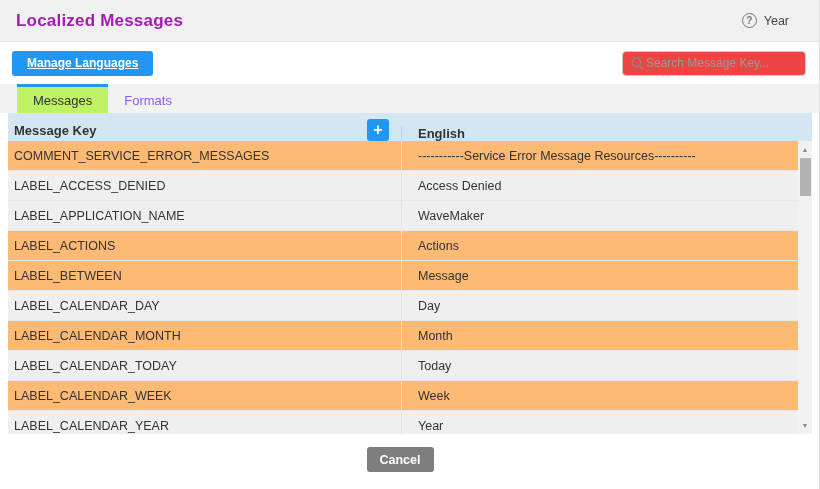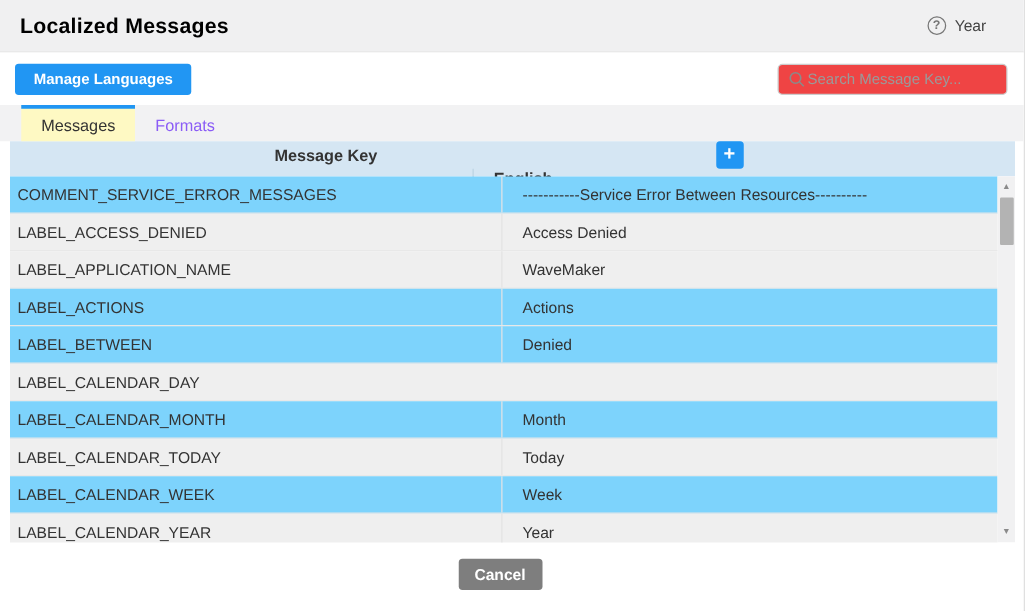--- a/index.html
+++ b/index.html
@@ -13,39 +13,39 @@
     position: relative;
     color: #333;
   }
   
   .dlg-header {
     height: 42px; background: #f0f0f1;
     display: flex; align-items: center; justify-content: space-between;
     padding: 0 30px 0 16px;
     border-bottom: 1px solid #e6e6e6;
   }
-  .dlg-title { font-size: 17px; font-weight: bold; color: #000000; letter-spacing: .2px; }
+  .dlg-title { font-size: 17px; font-weight: bold; color: #a21caf; letter-spacing: .2px; }
   .help-link { display: flex; align-items: center; gap: 7px; cursor: pointer; }
   .help-circle {
     width: 15px; height: 15px; border: 1.4px solid #777; border-radius: 50%;
     color: #777; font-size: 10px; font-weight: bold;
     display: flex; align-items: center; justify-content: center; line-height: 1;
   }
   .help-text { font-size: 12.5px; color: #444; }
   
   .toolbar {
     height: 42px; background: #fff;
     display: flex; align-items: center; justify-content: space-between;
     padding: 0 13px 0 12px;
   }
   .btn {
     border: none; border-radius: 3px; cursor: pointer;
     color: #fff; font-family: inherit; font-weight: bold;
   }
-  .btn-manage { font-size: 12px; padding: 0 15px; height: 25px; }
+  .btn-manage { font-size: 12px; padding: 0 15px; height: 25px; text-decoration: underline; }
   .search-wrap {
     width: 184px; height: 25px;
     border: 1px solid #ccc; border-radius: 4px; background: #ef4444;
     display: flex; align-items: center; padding: 0 8px; gap: 2px;
   }
   .search-wrap svg { flex: 0 0 auto; }
   .search-input {
     border: none; outline: none; width: 100%; font-family: inherit;
     font-size: 12px; color: #333; background: transparent; padding: 0;
   }
@@ -54,49 +54,49 @@
   .tabs {
     height: 29px; background: #f2f2f3;
     display: flex; align-items: stretch; padding-left: 17px;
   }
   .tab {
     padding: 0 16px; font-size: 13px; color: #8b5cf6;
     display: flex; align-items: center; cursor: pointer;
     border-top: 3px solid transparent;
   }
   .tab.active {
-    background: #fef9c3; color: #333;
+    background: #bef264; color: #333;
     border-top-width: 3px; border-top-style: solid;
   }
   
   .grid { margin: 0 8px; width: 804px; }
   .grid-header {
-    height: 28px; background: #d5e6f3; display: flex; align-items: center;
-    font-size: 13px; font-weight: bold; color: #333; flex-direction: column;
+    height: 28px; background: #d5e6f3; display: flex; align-items: flex-end;
+    font-size: 13px; font-weight: bold; color: #333;
   }
   .gh-col1 {
     width: 393px; display: flex; align-items: center; justify-content: space-between;
     padding: 0 12px 0 6px;
   }
   .gh-col2 {
     flex: 1; display: flex; align-items: center; padding-left: 16px;
     border-left: 1px solid #bcd3e4;
   }
   .add-btn {
     width: 22px; height: 22px; border: none; border-radius: 3px; cursor: pointer;
     color: #fff; font-size: 16px; font-weight: bold; line-height: 20px;
     display: flex; align-items: center; justify-content: center; padding: 0;
   }
   .grid-body { height: 293px; overflow: hidden; position: relative; }
   .grid-row {
     display: flex; height: 30px; align-items: stretch;
     border-bottom: 1px solid #e8e8e8; font-size: 12.5px; color: #333;
     margin-right: 14px; cursor: pointer;
   }
-  .grid-row.odd  { background: #7dd3fc; }
+  .grid-row.odd  { background: #fdba74; }
   .grid-row.even { background: #efefef; }
   .cell { display: flex; align-items: center; overflow: hidden; white-space: nowrap; }
   .key-cell   { width: 393px; padding: 0 8px 0 6px; }
   .value-cell { flex: 1; padding-left: 16px; border-left: 1px solid #e3e3e3; }
   
   .vscroll {
     position: absolute; top: 0; right: 0; width: 14px; height: 293px;
     background: #f1f1f2; display: flex; flex-direction: column;
     justify-content: space-between; align-items: center;
   }
@@ -148,40 +148,41 @@
         <span>Message Key</span>
         <button class="add-btn accent-bg" style="background: rgb(33, 150, 243);">+</button>
       </div>
       <div class="gh-col2">
         <span>English</span>
       </div>
     </div>
     <div class="grid-body" id="grid-body">
       <div class="grid-row odd">
           <div class="cell key-cell">COMMENT_SERVICE_ERROR_MESSAGES</div>
-          <div class="cell value-cell">-----------Service Error Between Resources----------</div>
+          <div class="cell value-cell">-----------Service Error Message Resources----------</div>
         </div>
         <div class="grid-row even">
           <div class="cell key-cell">LABEL_ACCESS_DENIED</div>
           <div class="cell value-cell">Access Denied</div>
         </div>
         <div class="grid-row even">
           <div class="cell key-cell">LABEL_APPLICATION_NAME</div>
           <div class="cell value-cell">WaveMaker</div>
         </div>
         <div class="grid-row odd">
           <div class="cell key-cell">LABEL_ACTIONS</div>
           <div class="cell value-cell">Actions</div>
         </div>
         <div class="grid-row odd">
           <div class="cell key-cell">LABEL_BETWEEN</div>
-          <div class="cell value-cell">Denied</div>
+          <div class="cell value-cell">Message</div>
         </div>
         <div class="grid-row even">
           <div class="cell key-cell">LABEL_CALENDAR_DAY</div>
+          <div class="cell value-cell">Day</div>
         </div>
         <div class="grid-row odd">
           <div class="cell key-cell">LABEL_CALENDAR_MONTH</div>
           <div class="cell value-cell">Month</div>
         </div>
         <div class="grid-row even">
           <div class="cell key-cell">LABEL_CALENDAR_TODAY</div>
           <div class="cell value-cell">Today</div>
         </div>
         <div class="grid-row odd">

